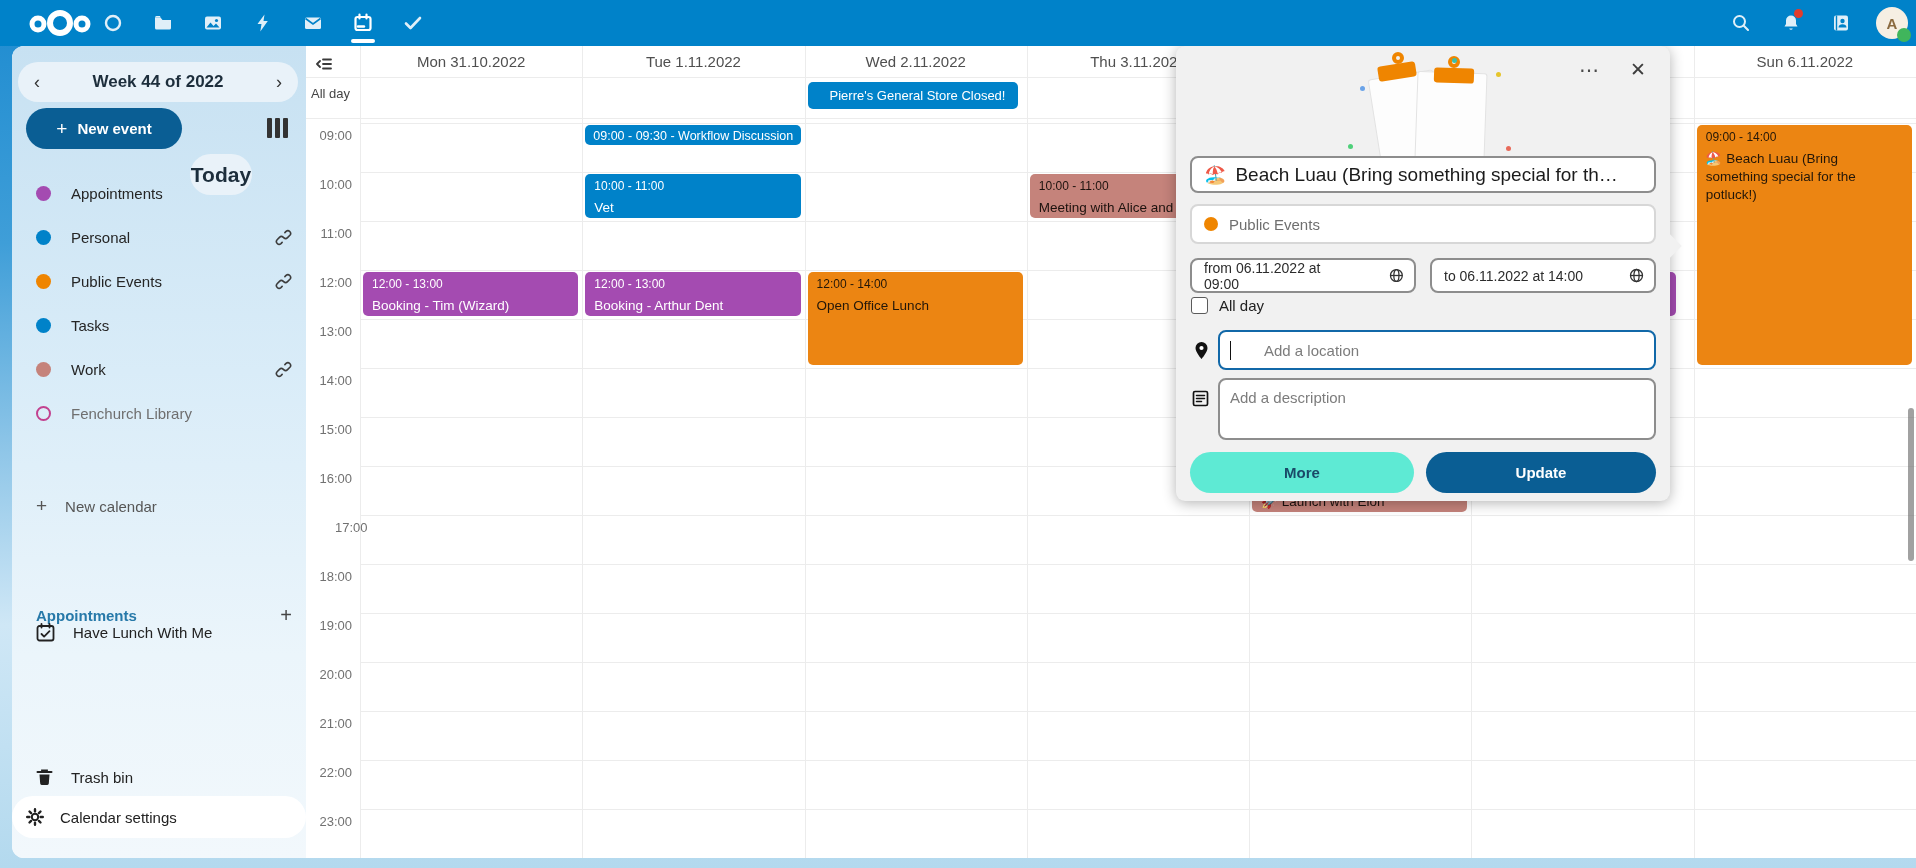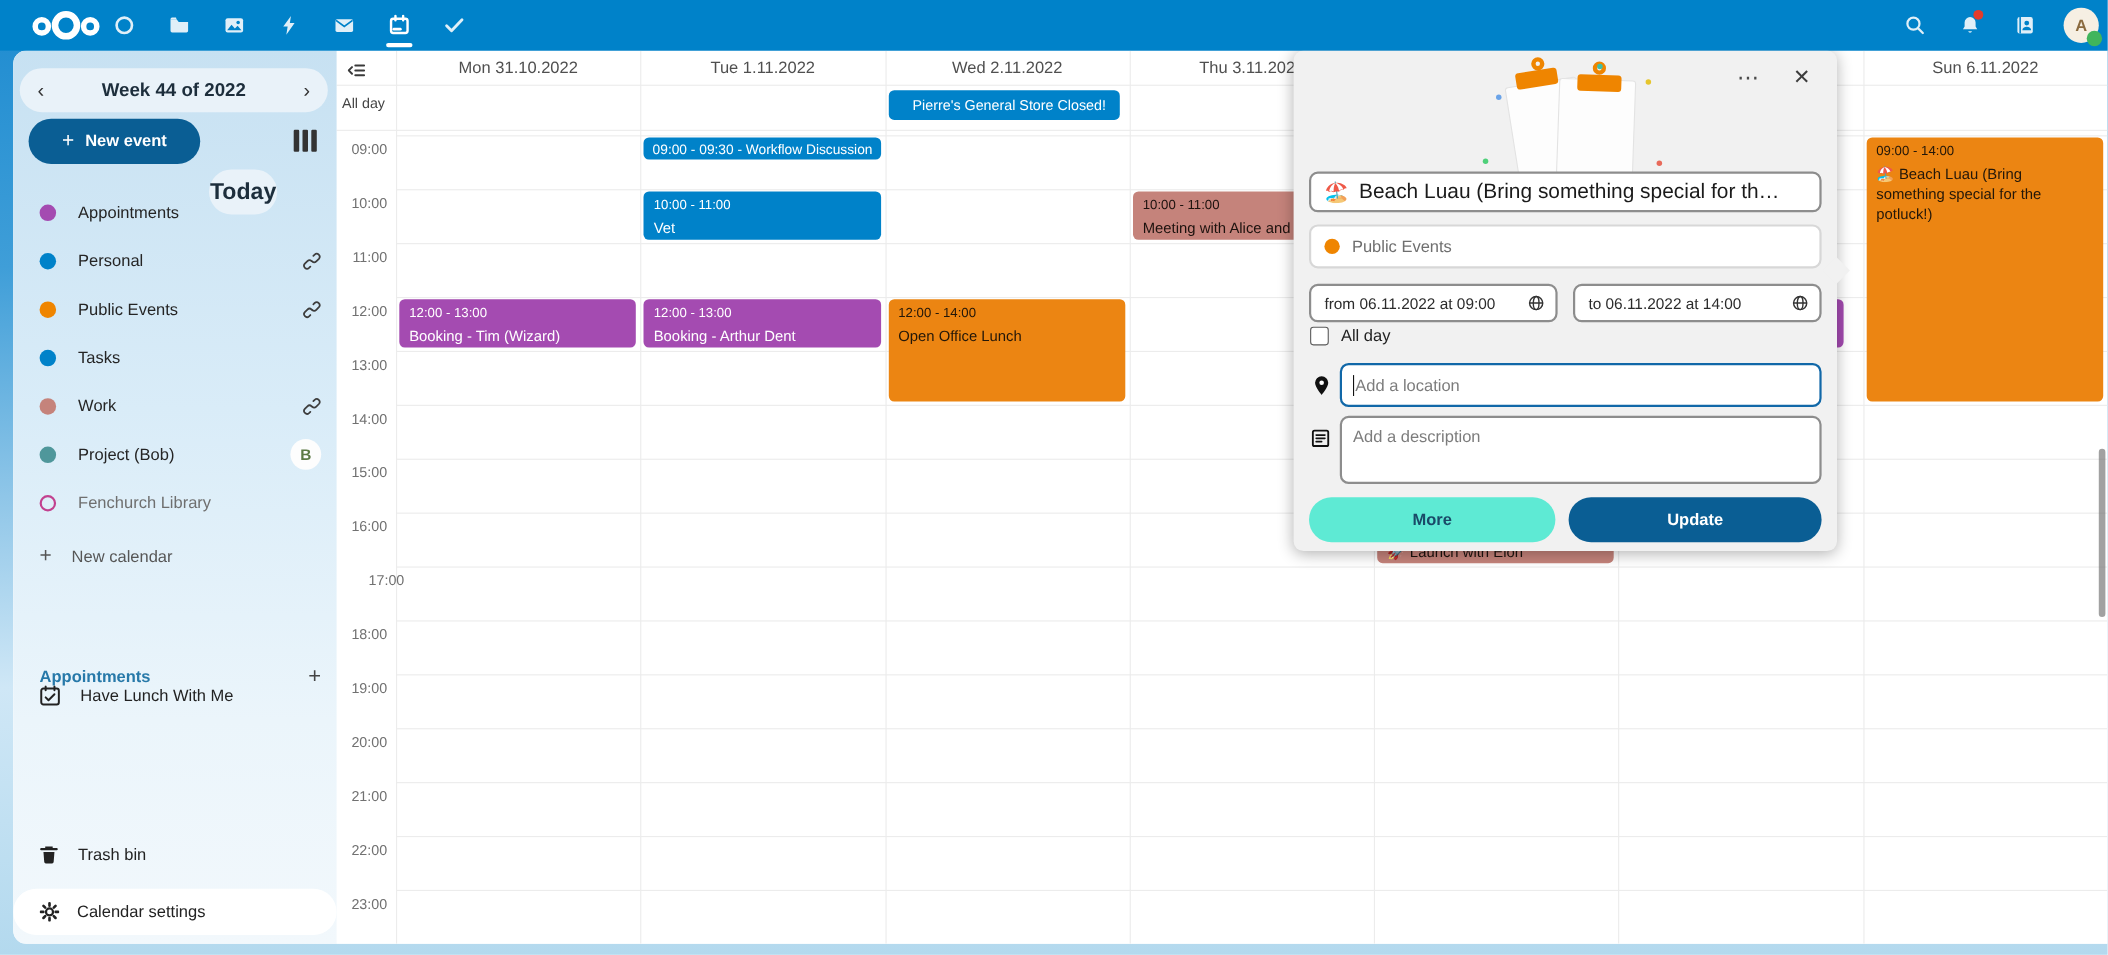--- a/index.html
+++ b/index.html
@@ -40,21 +40,21 @@
   .cal-dot.outline { background:transparent !important; border:2.5px solid #c2418f; }
   .cal-name { margin-left:20px; font-size:15px; color:#252525; flex:1 1 auto; white-space:nowrap; }
   .cal-name.muted { color:#6f6f6f; }
   .cal-trailing { flex:0 0 auto; }
   .mini-avatar { width:28px; height:28px; border-radius:50%; background:#fdfdfd; display:flex; align-items:center; justify-content:center; font-weight:bold; color:#5d7a46; font-size:14px; }
   .sb-row { position:absolute; left:0; width:100%; height:40px; display:flex; align-items:center; padding:0 14px 0 24px; cursor:pointer; font-size:15px; }
   .sb-row .txt { margin-left:18px; }
   .appt-header { position:absolute; left:24px; right:14px; top:558px; display:flex; align-items:center; justify-content:space-between; }
   .appt-header .t { color:#2779a9; font-weight:bold; font-size:15px; }
   .appt-header .plus { color:#444; font-size:20px; cursor:pointer; }
-  .settings-pill { position:absolute; left:0; right:0; bottom:8px; height:42px; background:#fff; border-radius:21px; display:flex; align-items:center; padding-left:24px; cursor:pointer; }
+  .settings-pill { position:absolute; left:0; right:0; bottom:20px; height:42px; background:#fff; border-radius:21px; display:flex; align-items:center; padding-left:14px; cursor:pointer; }
   .settings-pill .txt { margin-left:16px; font-size:15px; }
   
   .main { position:absolute; left:294px; top:0; right:0; height:100%; background:#fff; }
   .collapse-icon { position:absolute; left:10px; top:10px; cursor:pointer; }
   .day-label { position:absolute; top:0; height:31px; line-height:31px; text-align:center; font-size:15px; color:#4f4f4f; white-space:nowrap; }
   .header-sep { position:absolute; left:0; right:0; top:31px; height:1px; background:#ececec; }
   .allday-label { position:absolute; left:0; width:50px; top:40px; font-size:13px; color:#444; text-align:left; padding-left:5px; }
   .allday-sep { position:absolute; left:0; right:0; top:72px; height:1px; background:#ececec; }
   .col-line { position:absolute; top:0; bottom:0; width:1px; background:#ececec; }
   .hour-line { position:absolute; left:54px; right:0; height:1px; background:#ececec; }
@@ -67,21 +67,21 @@
   
   .popup { position:absolute; left:1176px; top:46px; width:494px; height:455px; background:#f1f1f1; border-radius:9px; box-shadow:0 2px 14px rgba(0,0,0,.3); z-index:50; }
   .popup-arrow { position:absolute; right:-8px; top:191px; width:18px; height:18px; background:#f1f1f1; transform:rotate(45deg); }
   .illus { position:absolute; left:180px; top:10px; width:160px; height:100px; }
   .paper { position:absolute; background:#fdfdfd; border:1px solid #e3e3e3; border-radius:3px; }
   .clip { position:absolute; background:#ef8500; border-radius:3px; }
   .clip-ring { position:absolute; width:12px; height:12px; border:4px solid #ef8500; border-radius:50%; background:transparent; }
   .confetti { position:absolute; border-radius:50%; }
   .popup-dots { position:absolute; right:66px; top:8px; font-size:20px; color:#4a4a4a; letter-spacing:1px; cursor:pointer; padding:4px; }
   .popup-close { position:absolute; right:22px; top:10px; font-size:19px; color:#3d3d3d; cursor:pointer; padding:2px; }
-  .field { position:absolute; background:#fff; border-radius:8px; display:flex; align-items:center; }
+  .field { position:absolute; background:#fff; border-radius:8px; display:flex; align-items:center;gap:32px; }
   .title-field { left:14px; top:110px; width:466px; height:37px; border:2px solid #8d8d8d; padding:0 12px; gap:9px; }
   .title-field .ttxt { font-size:19px; color:#1b1b1b; white-space:nowrap; overflow:hidden; }
   .title-field .temoji { font-size:18px; }
   .cat-field { left:14px; top:158px; width:466px; height:40px; border:2px solid #d7d7d7; padding:0 12px; gap:11px; }
   .cat-field .cdot { width:14px; height:14px; border-radius:50%; background:#ef8500; }
   .cat-field .ctxt { font-size:15px; color:#6f6f6f; }
   .dt-field { top:212px; height:35px; border:2px solid #8d8d8d; padding:0 10px 0 12px; justify-content:space-between; font-size:14px; color:#2b2b2b; cursor:pointer; }
   .dt-from { left:14px; width:226px; } .dt-to { left:254px; width:226px; }
   .allday-ck { position:absolute; left:15px; top:251px; display:flex; align-items:center; gap:11px; cursor:pointer; }
   .ckbox { width:17px; height:17px; border:1.5px solid #5b5b5b; border-radius:3px; background:#fff; }
@@ -225,25 +225,20 @@
           <span class="cal-dot" style="background: rgb(0, 130, 201);"></span>
           <span class="cal-name">Tasks</span>
         </div>
         <div class="cal-row">
           <span class="cal-dot" style="background: rgb(197, 131, 123);"></span>
           <span class="cal-name">Work</span>
           <svg width="17" height="17" viewBox="0 0 16 16" class="cal-trailing">
             <path d="M9.3 3.4l1.1-1.1a2.55 2.55 0 0 1 3.6 3.6l-2.2 2.2a2.55 2.55 0 0 1-3.6 0" fill="none" stroke="#3d3d3d" stroke-width="1.5" stroke-linecap="round"></path>
             <path d="M6.7 12.6l-1.1 1.1a2.55 2.55 0 0 1-3.6-3.6l2.2-2.2a2.55 2.55 0 0 1 3.6 0" fill="none" stroke="#3d3d3d" stroke-width="1.5" stroke-linecap="round"></path>
           </svg>
-        </div>
-        <div class="cal-row">
-          <span class="cal-dot" style="background: rgb(79, 151, 155);"></span>
-          <span class="cal-name">Project (Bob)</span>
-          <span class="mini-avatar cal-trailing">B</span>
         </div>
         <div class="cal-row">
           <span class="cal-dot outline"></span>
           <span class="cal-name muted">Fenchurch Library</span>
         </div>
       </div>
 
     <div class="sb-row" style="top:440px; color:#565656;">
       <span style="font-size:19px; color:#555;">+</span>
       <span class="txt">New calendar</span>

